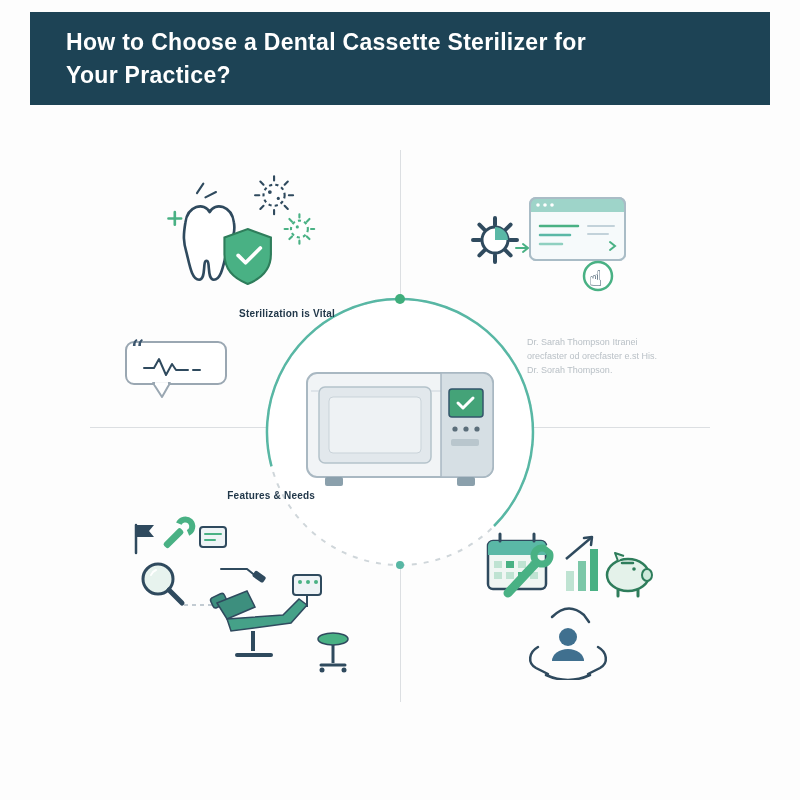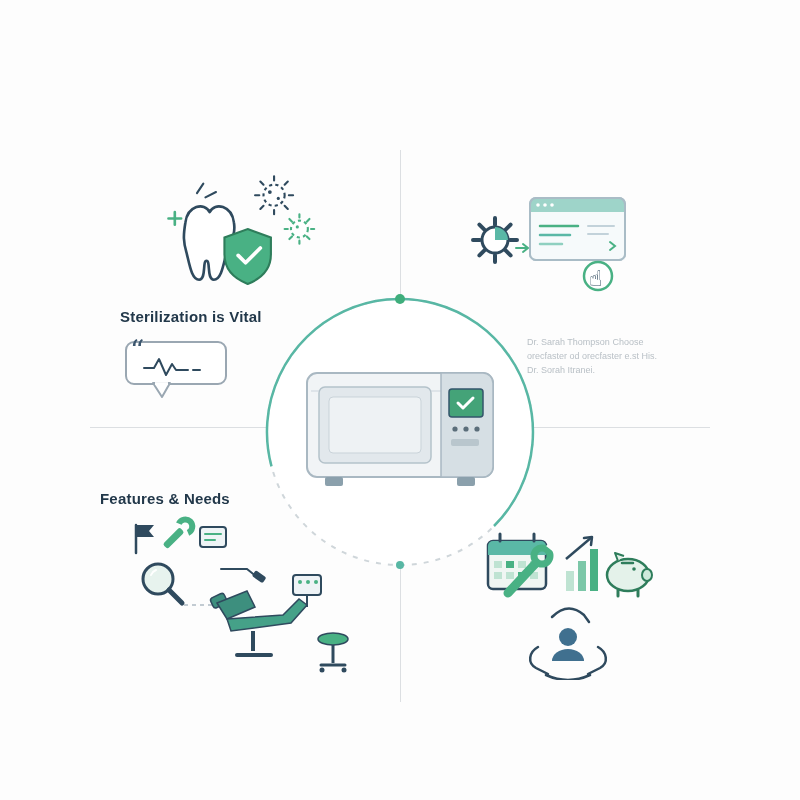--- a/index.html
+++ b/index.html
@@ -14,34 +14,38 @@
     background: #1d4355; color: #ffffff;
     display: flex; flex-direction: column; justify-content: center;
     padding-left: 36px;
   }
   .header .t1, .header .t2 {
     font-size: 23px; font-weight: bold; line-height: 1.4; letter-spacing: .3px;
   }
   .vline { position: absolute; left: 400px; top: 150px; width: 1px; height: 552px; background: #dcdfe2; }
   .hline { position: absolute; left: 90px; top: 427px; width: 620px; height: 1px; background: #dcdfe2; }
   .label {
-    position: absolute; font-weight: bold; font-size: 15px; color: #22384a;
-    text-align: left; letter-spacing: .2px;
+    position: absolute; font-weight: bold; font-size: 10px; color: #22384a;
+    text-align: right; letter-spacing: .2px;
   }
   .quote-block {
     position: absolute; left: 527px; top: 336px; width: 160px;
     font-size: 9px; color: #b9c0c6; line-height: 1.55; text-align: left;
   }
   .abs { position: absolute; }
 </style>
 </head>
 <body>
 
 <div class="canvas">
 
+  <div class="header">
+    <div class="t1">How to Choose a Dental Cassette Sterilizer for</div>
+    <div class="t2">Your Practice?</div>
+  </div>
 
   <div class="vline"></div>
   <div class="hline"></div>
 
   <svg class="abs" style="left:255px; top:287px;" width="290" height="290" viewBox="0 0 290 290">
     <circle cx="145" cy="145" r="133" fill="#ffffff"></circle>
     <circle cx="145" cy="145" r="133" fill="none" stroke="#cfd6da" stroke-width="2" stroke-dasharray="5 7"></circle>
     <path d="M 16.5 179.4 A 133 133 0 1 1 239 239" fill="none" stroke="#58b7a4" stroke-width="2.5"></path>
     <circle cx="145" cy="12" r="5" fill="#3fae7c"></circle>
     <circle cx="145" cy="278" r="4" fill="#58b7a4"></circle>
@@ -114,23 +118,23 @@
       <path d="M142 52 l5 4 l-5 4" stroke="#49b184" stroke-width="2" fill="none" stroke-linecap="round"></path>
     </g>
     <g>
       <circle cx="130" cy="86" r="14" fill="#ffffff" stroke="#49b184" stroke-width="2.5"></circle>
       <text x="121" y="96" font-size="22" fill="#2f4a5e" font-family="DejaVu Sans, sans-serif">☝</text>
     </g>
   </svg>
 
 
   <div class="quote-block">
-    <div>Dr. Sarah Thompson Choose</div>
+    <div>Dr. Sarah Thompson Itranei</div>
     <div>orecfaster od orecfaster e.st His.</div>
-    <div>Dr. Sorah Itranei.</div>
+    <div>Dr. Sorah Thompson.</div>
   </div>
 
   <div class="label" style="left:100px; top:490px; width:215px;">Features &amp; Needs</div>
 
   <svg class="abs" style="left:120px; top:515px;" width="120" height="100" viewBox="0 0 120 100">
     <path d="M16 10 v28" stroke="#2f4a5e" stroke-width="2.5" stroke-linecap="round"></path>
     <path d="M16 10 h18 l-5 6 l5 6 h-18 z" fill="#2f4a5e"></path>
     <g transform="rotate(45 56 20)">
       <path d="M50 10 a7 7 0 1 1 13 0" fill="none" stroke="#49b184" stroke-width="6"></path>
       <rect x="53" y="12" width="7" height="24" rx="2.5" fill="#49b184"></rect>

